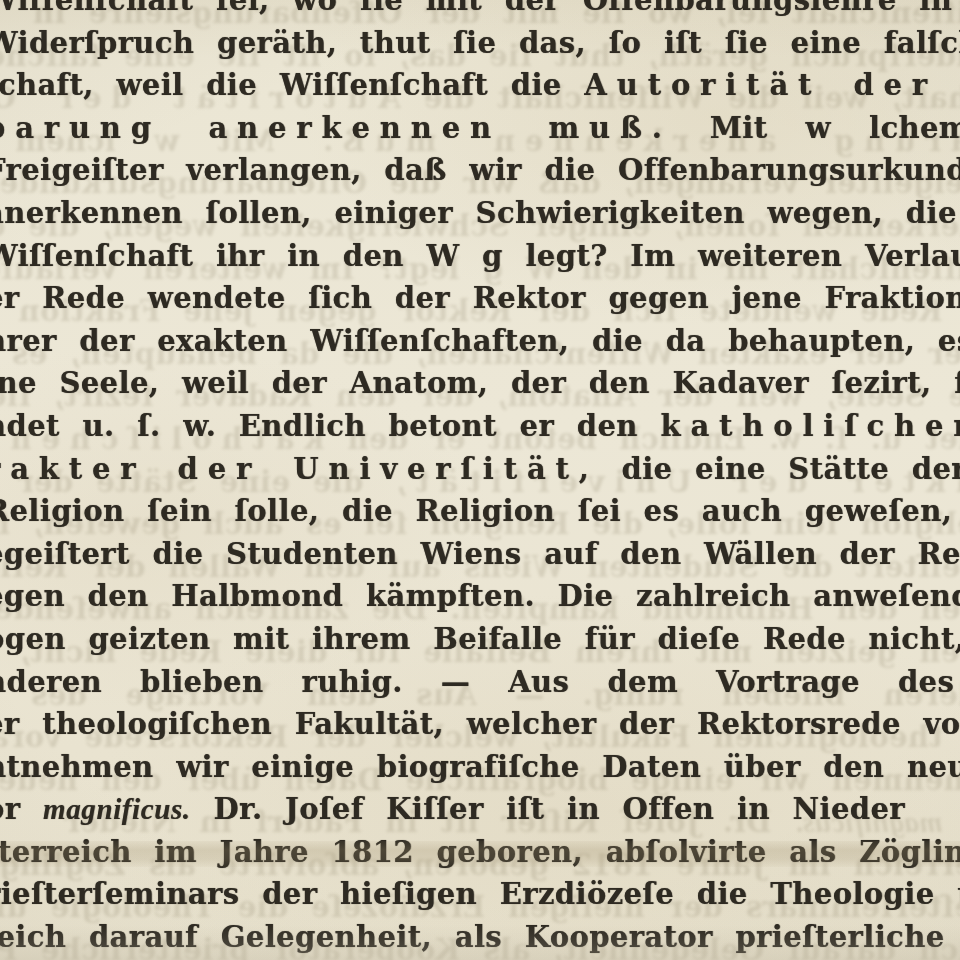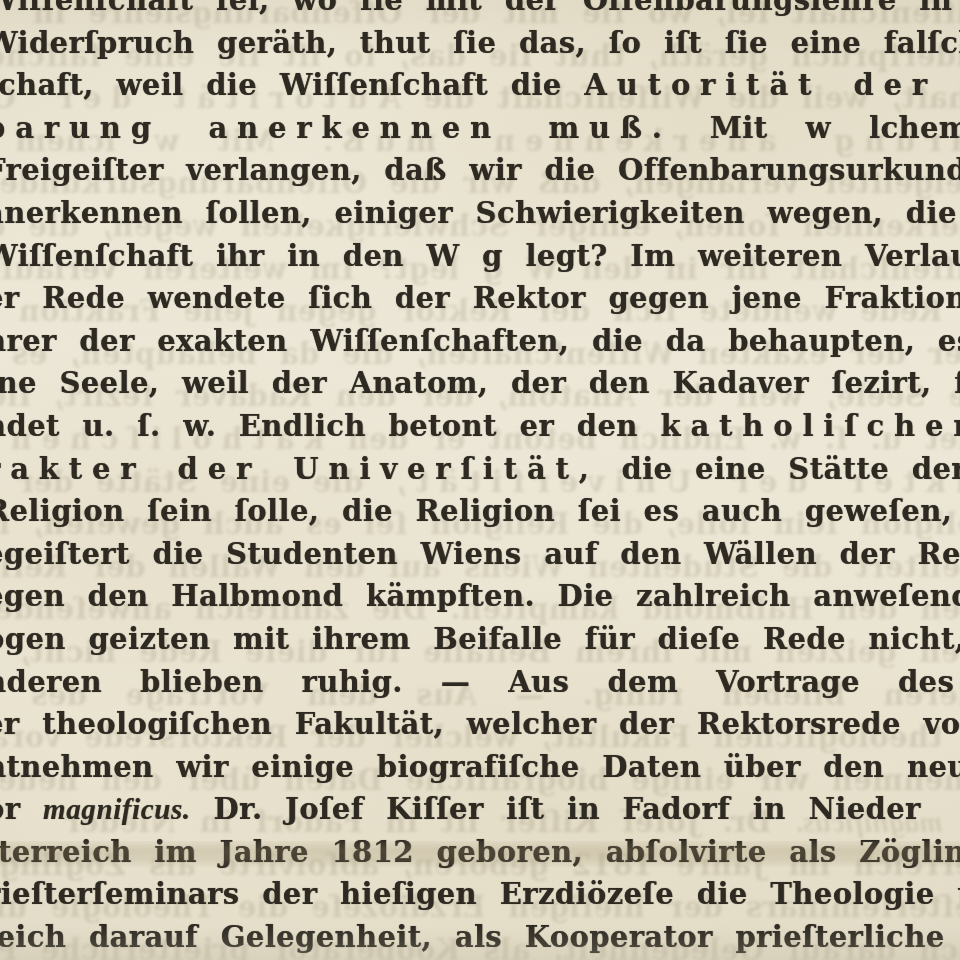--- a/index.html
+++ b/index.html
@@ -121,20 +121,20 @@
       <div class="line"><span class="">ine Seele, weil der Anatom, der den Kadaver ſezirt, ſie nich</span></div>
       <div class="line"><span class="">ndet u. ſ. w. Endlich betont er den </span><span class="seg-spaced">katholiſchen Cha</span></div>
       <div class="line"><span class="seg-spaced">rakter der Univerſität,</span><span class=""> die eine Stätte der orthodoxe</span></div>
       <div class="line"><span class="">Religion ſein ſolle, die Religion ſei es auch geweſen, für d</span></div>
       <div class="line"><span class="">egeiſtert die Studenten Wiens auf den Wällen der Reſiden</span></div>
       <div class="line"><span class="">egen den Halbmond kämpften. Die zahlreich anweſenden Theo</span></div>
       <div class="line"><span class="">ogen geizten mit ihrem Beifalle für dieſe Rede nicht, all</span></div>
       <div class="line wide"><span class="">nderen blieben ruhig. — Aus dem Vortrage des Dekan</span></div>
       <div class="line"><span class="">er theologiſchen Fakultät, welcher der Rektorsrede voranging</span></div>
       <div class="line"><span class="">ntnehmen wir einige biografiſche Daten über den neuen Rec</span></div>
-      <div class="line"><span class="">or </span><span class=" seg-roman">magnificus.</span><span class=""> Dr. Joſef Kiſſer iſt in Fadorf in Nieder</span></div>
+      <div class="line"><span class="">or </span><span class=" seg-roman">magnificus.</span><span class=""> Dr. Joſef Kiſſer iſt in Offen in Nieder</span></div>
       <div class="line"><span class="">ſterreich im Jahre 1812 geboren, abſolvirte als Zögling de</span></div>
       <div class="line"><span class="">rieſterſeminars der hieſigen Erzdiözeſe die Theologie und hat</span></div>
       <div class="line"><span class="">leich darauf Gelegenheit, als Kooperator prieſterliche Pflich</span></div>
     </div>
   <div class="band"></div>
   <div class="band-bottom"></div>
 </div>
 
 </body></html>

